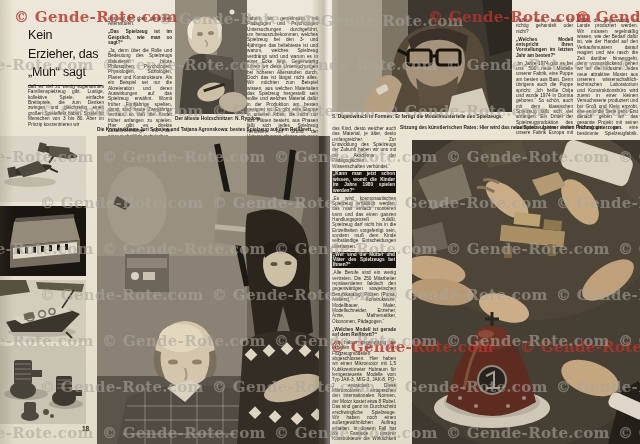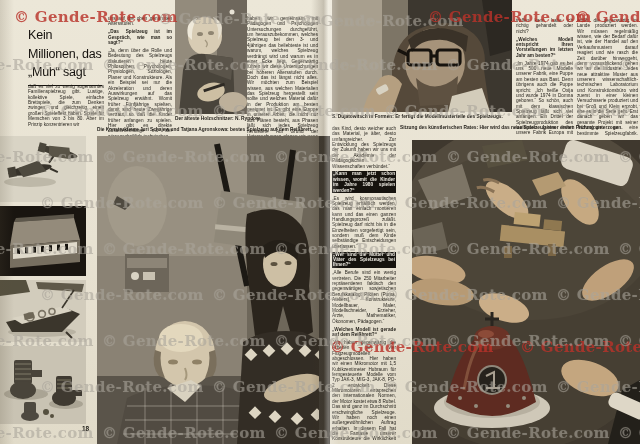--- a/index.html
+++ b/index.html
@@ -28,21 +28,21 @@
   .wm.gray{color:rgba(158,152,140,.52);text-shadow:0 0 1px rgba(255,255,255,.18)}
   #wm-layer{position:absolute;inset:0;z-index:8;pointer-events:none}
 </style>
 </head>
 <body>
 
 <div id="stage">
 
   <div class="headline">
     <div>Kein</div>
-    <div>Millionen, das</div>
+    <div>Erzieher, das</div>
     <div>„Muh“ sagt</div>
     <div class="hrule"></div>
   </div>
 
   <div class="tcol" style="left:28px;top:84px;width:76px;height:52px">
     <p>daß es viel zu wenig sogenanntes Familienspielzeug gibt. Lustige, kollektive Spiele, einfache Brettspiele, die zum Denken zwingen und gleichzeitig einen großen Spieleffekt haben. Spiele für Menschen von 3 bis 80. Aber im Prinzip konzentrieren wir</p>
   </div>
 
   <div class="tcol" style="left:108px;top:16px;width:64px;height:120px">
     <p>uns auf die oben genannten Altersstufen.</p>

